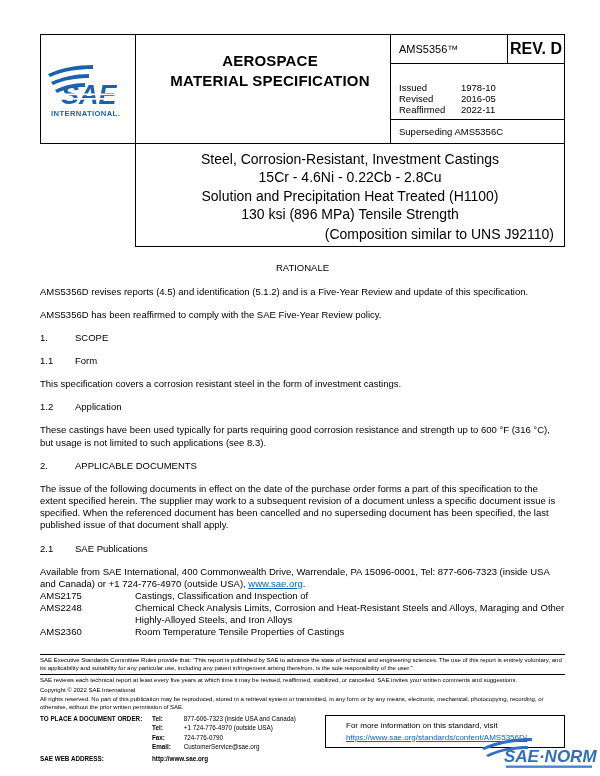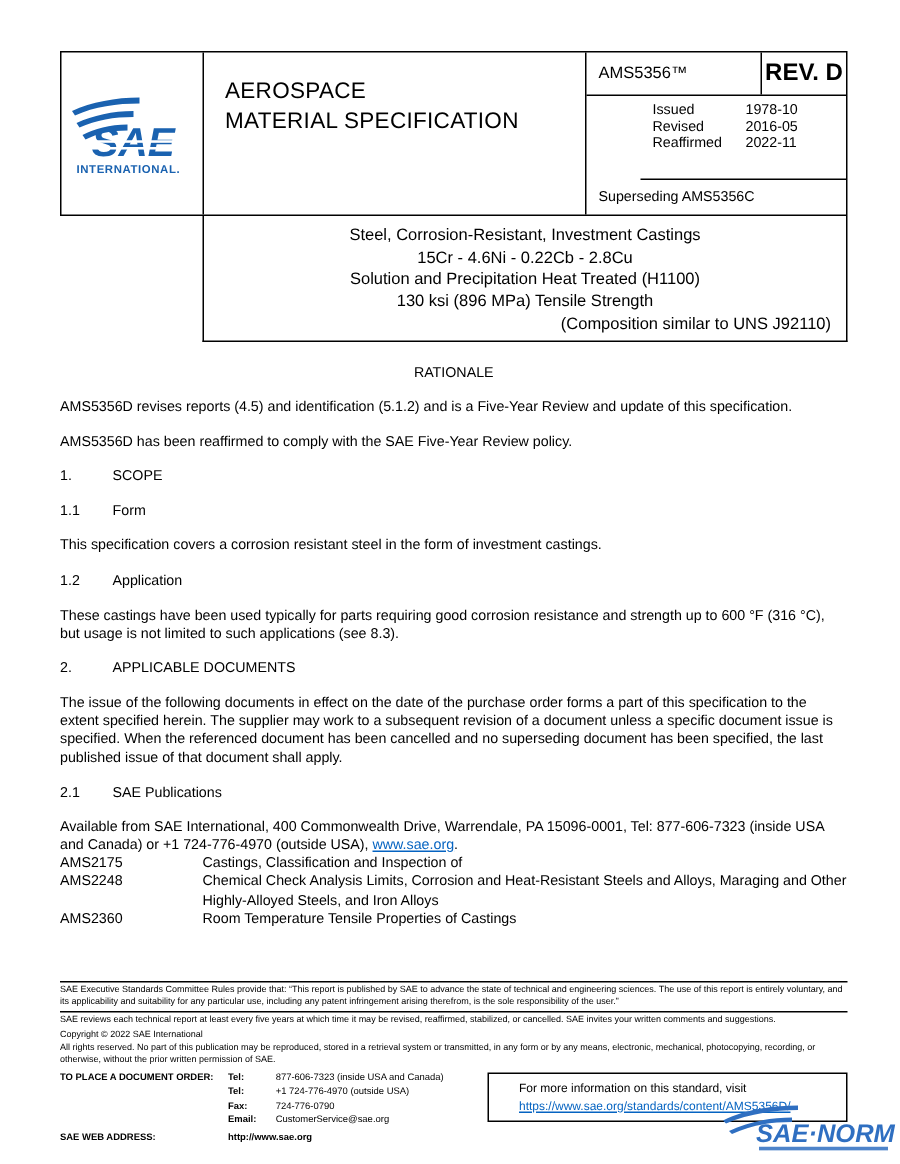--- a/index.html
+++ b/index.html
@@ -6,32 +6,32 @@
   html,body { background:#ffffff; }
   body {
     width:600px; height:776px; position:relative; overflow:hidden;
     font-family:"Liberation Sans", sans-serif; color:#000;
   }
   .page { position:absolute; inset:0; padding:34px 35px 0 40px; }
 
   
   .header-grid { display:grid; grid-template-columns:95px 1fr 173px; border:1.6px solid #000; height:110px; }
   .logo-cell { border-right:1.6px solid #000; display:flex; align-items:center; justify-content:center; }
-  .title-cell { border-right:1.6px solid #000; padding:16px 0 0 14px; font-weight:normal; font-size:15px; line-height:1.35; letter-spacing:.2px; }
+  .title-cell { border-right:1.6px solid #000; padding:16px 0 0 14px; font-weight:bold; font-size:15px; line-height:1.35; letter-spacing:.2px;text-align:center; }
   .meta-cell { display:flex; flex-direction:column; font-size:9.5px; }
   .meta-row1 { display:flex; border-bottom:1.2px solid #000; height:29px; }
   .doc-number { flex:1; display:flex; align-items:center; padding-left:8px; font-weight:normal; font-size:11px; border-right:1.2px solid #000; }
   .doc-rev { width:56px; display:flex; align-items:center; justify-content:center; font-weight:bold; font-size:16px; }
-  .meta-row2 { border-bottom:1.2px solid #000; flex:1; padding:4px 8px; display:flex; flex-direction:column; justify-content:flex-start;margin-left:36px; }
+  .meta-row2 { border-bottom:1.2px solid #000; flex:1; padding:4px 8px; display:flex; flex-direction:column; justify-content:flex-end; }
   .date-row { display:flex; }
   .date-label { width:62px; }
   .meta-row3 { height:23px; display:flex; align-items:center; padding-left:8px; }
 
   
-  .title-box { margin-left:95px; border:1.6px solid #000; border-top:none; text-align:center; font-size:11px; line-height:1.32; padding:6px 10px 3px; }
+  .title-box { margin-left:95px; border:1.6px solid #000; border-top:none; text-align:center; font-size:14px; line-height:1.32; padding:6px 10px 3px; }
   .comp-note { text-align:right; margin-top:1px; }
 
   
   main { font-size:9.5px; line-height:1.28; }
   .rationale { text-align:center; font-size:9.5px; font-weight:normal; margin-top:15px; }
   main p { margin-top:11px; }
   .sec-heading { display:flex; margin-top:11px; }
   .sec-num { width:35px; flex:none; }
   .doc-row { display:flex; }
   .doc-code { width:95px; flex:none; }

